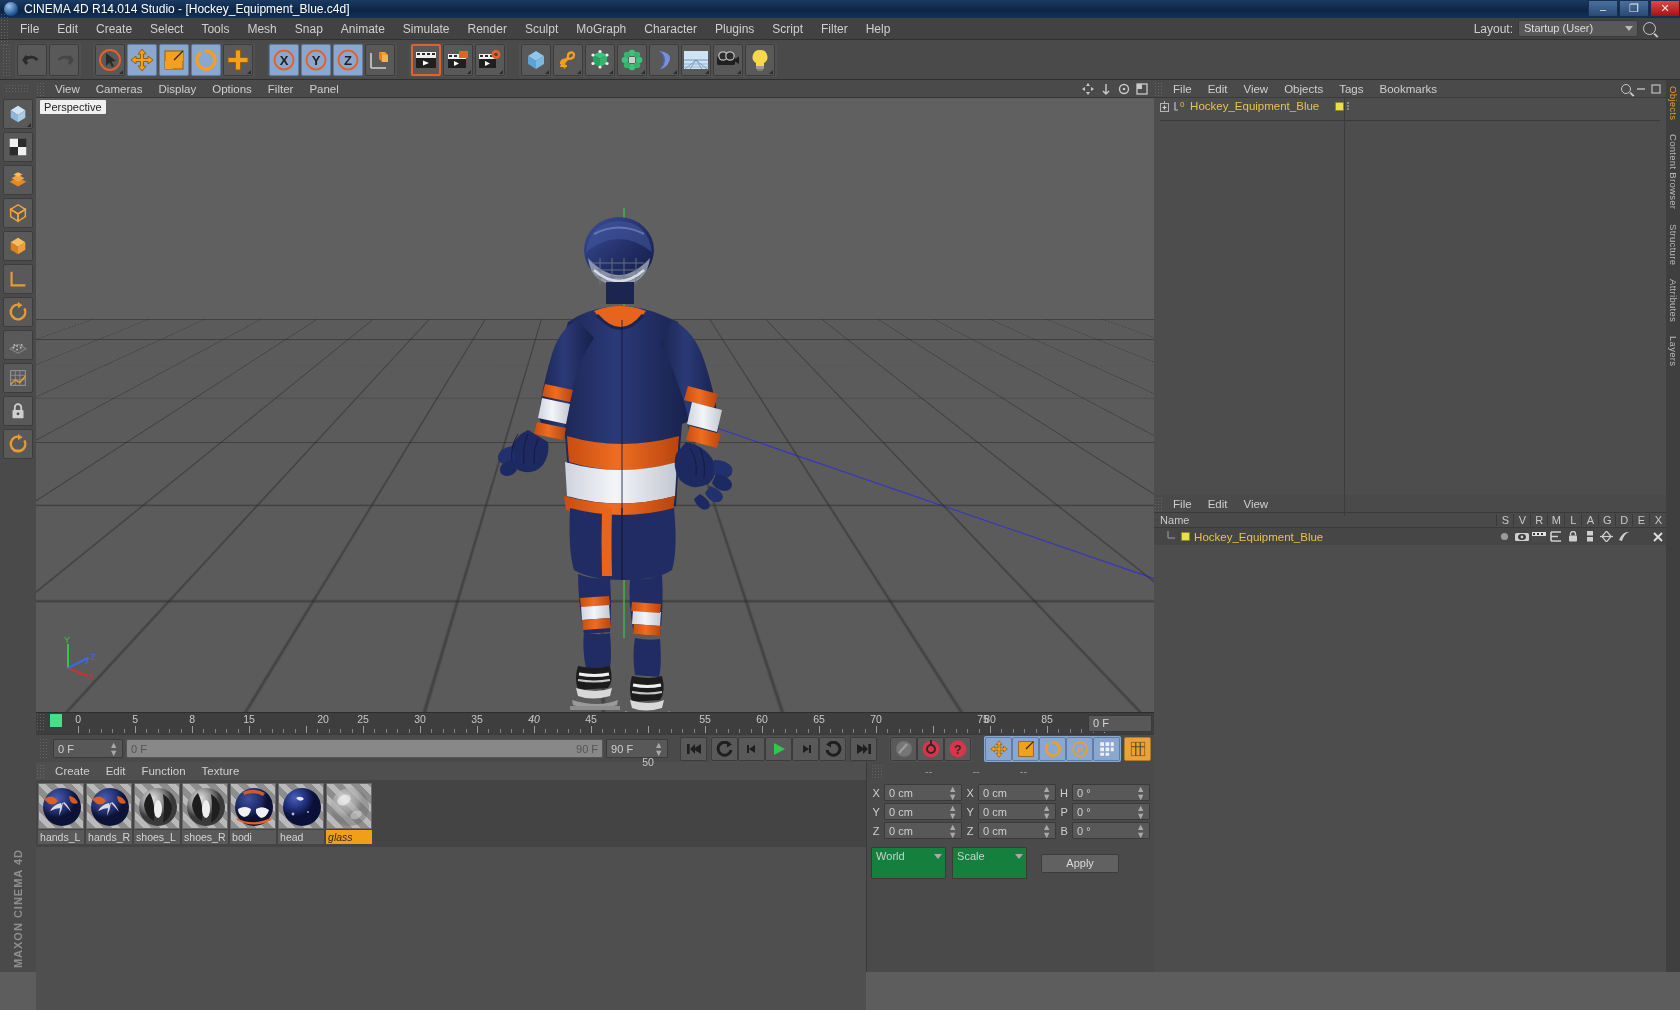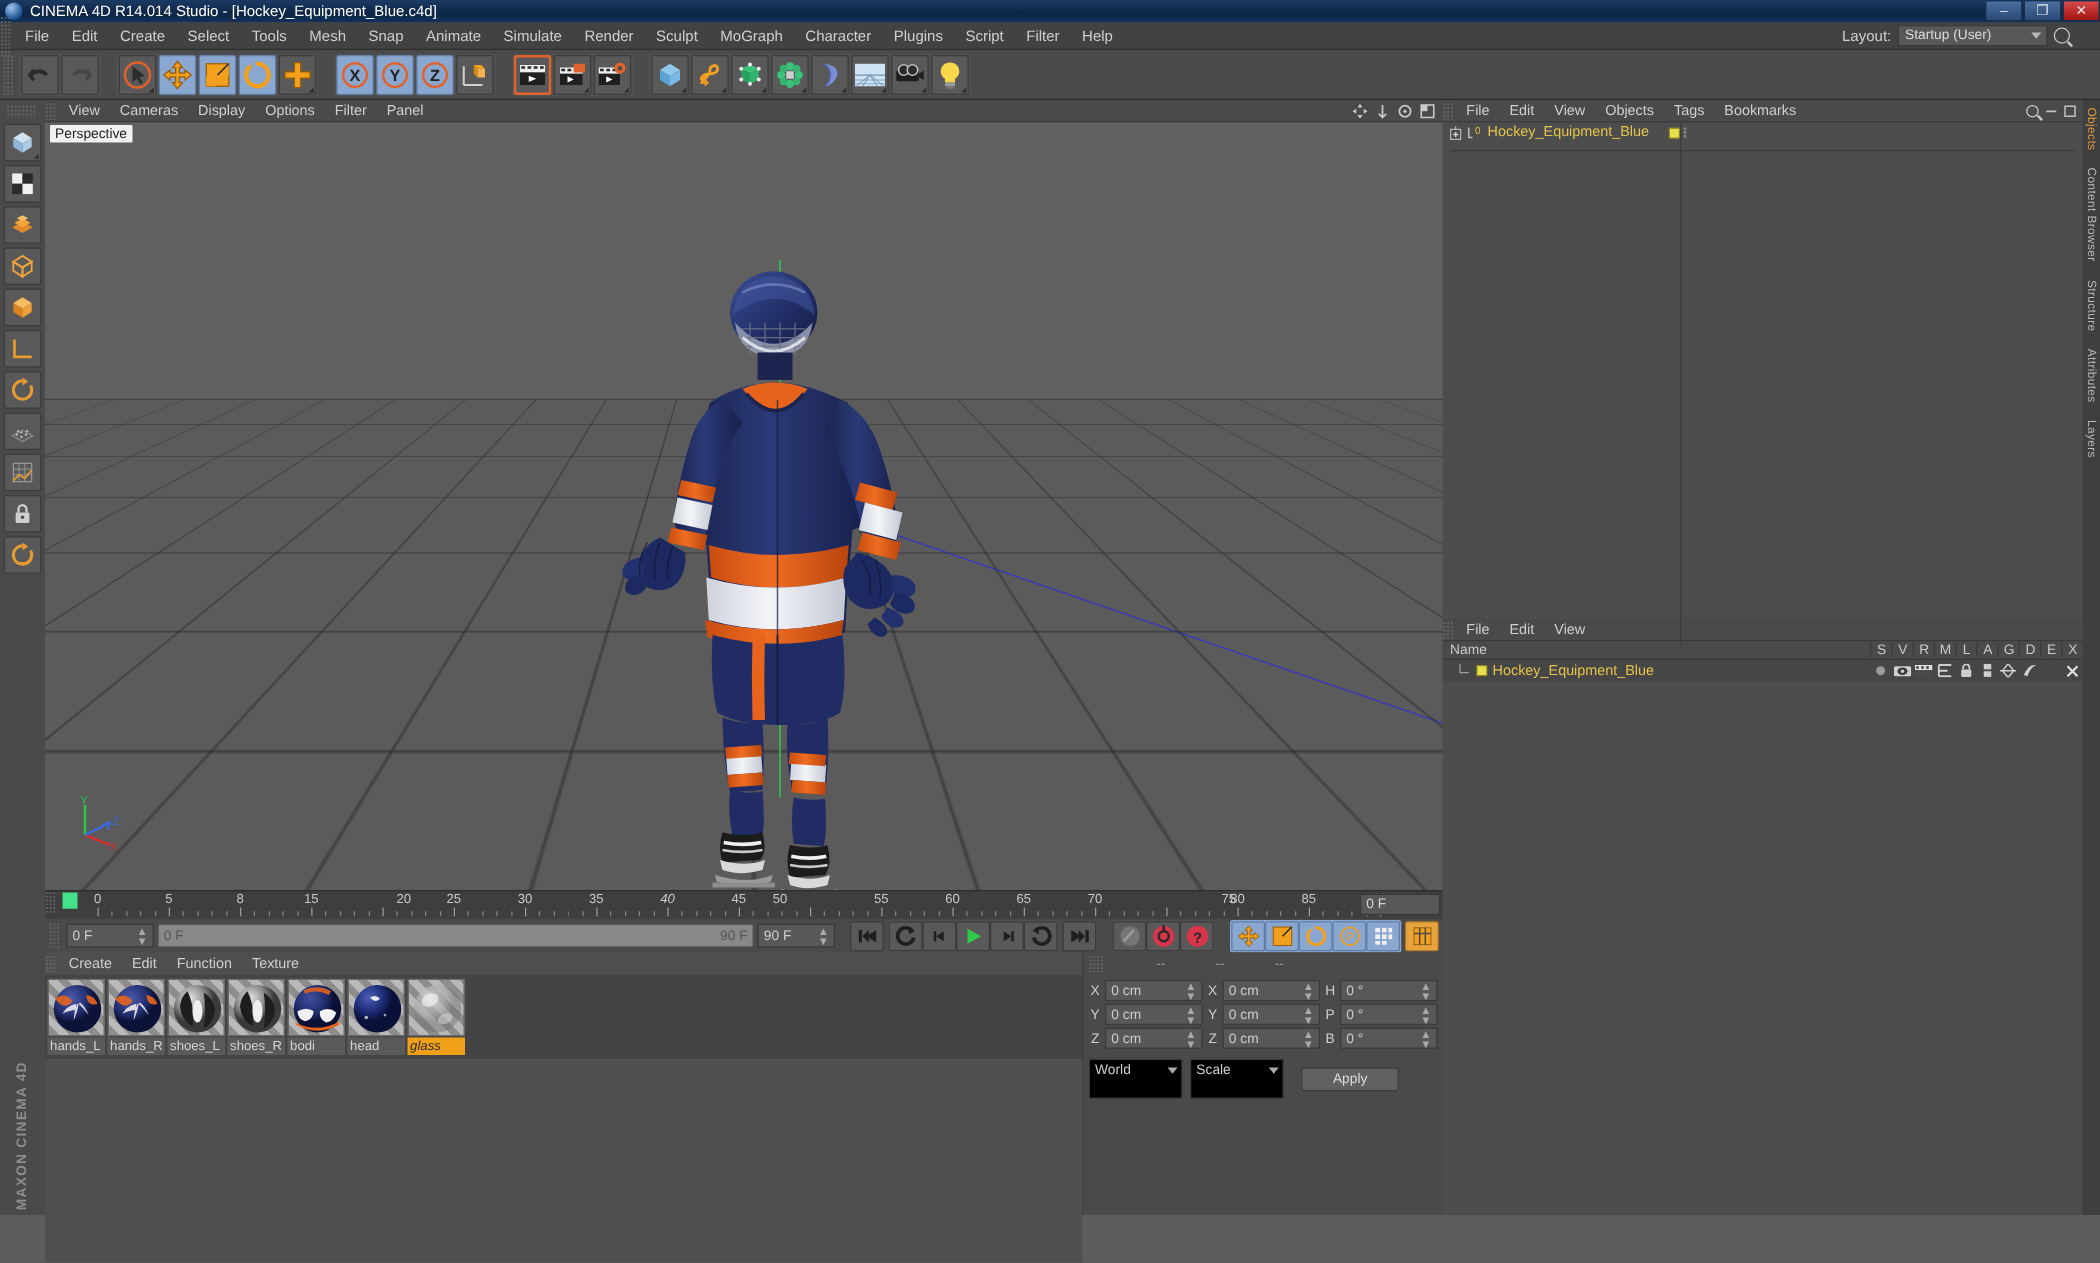--- a/index.html
+++ b/index.html
@@ -113,21 +113,21 @@
   .mat .nm.sel{background:#f0a018;color:#2b2b2b;font-style:italic;}
   #matbody{background:#4f4f4f;height:100%;}
 
   #coordmgr{flex:1;background:#4a4a4a;}
   #coord-head{height:18px;display:flex;align-items:center;gap:40px;padding-left:4px;color:#9d9d9d;font-size:11px;}
   #coord-grid{padding:4px 4px 0 4px;}
   .crow{display:flex;align-items:center;gap:3px;margin-bottom:2px;}
   .clab{width:10px;color:#cfcfcf;font-size:11px;text-align:center;}
   .cfield{width:78px;height:17px;}
   #coord-btns{display:flex;gap:6px;padding:6px 4px;align-items:center;}
-  .csel{width:75px;height:32px;background:#000000;border:1px solid #3a3a3a;color:#cfcfcf;font-size:11px;
+  .csel{width:75px;height:32px;background:#15803d;border:1px solid #3a3a3a;color:#cfcfcf;font-size:11px;
      padding-left:4px;line-height:16px;position:relative;border-radius:1px;}
   .csel .arw{position:absolute;right:3px;top:6px;border-left:4px solid transparent;border-right:4px solid transparent;border-top:5px solid #aaa;}
   #applybtn{width:78px;height:19px;background:#616161;border:1px solid #3c3c3c;border-radius:2px;
      color:#dcdcdc;font-size:11px;text-align:center;line-height:17px;margin-left:8px;}
 
   
   #rightcol{width:525px;background:#4a4a4a;display:flex;flex-direction:column;}
   .panel-menubar{height:18px;background:#4a4a4a;display:flex;align-items:center;border-bottom:1px solid #3a3a3a;}
   .panel-menubar .mi{padding:0 8px;font-size:11.5px;line-height:18px;color:#cfcfcf;}
   #objmgr{height:415px;background:#464646;position:relative;display:flex;flex-direction:column;}
@@ -720,21 +720,21 @@
           <div class="tl-tick" style="left: 493.4px; height: 4px; opacity: 0.75;"></div>
           <div class="tl-tick" style="left: 504.8px; height: 4px; opacity: 0.75;"></div>
           <div class="tl-tick" style="left: 516.2px; height: 4px; opacity: 0.75;"></div>
           <div class="tl-tick" style="left: 527.6px; height: 4px; opacity: 0.75;"></div>
           <div class="tl-num" style="left: 539px;">45</div>
           <div class="tl-tick" style="left: 539px; height: 7px;"></div>
           <div class="tl-tick" style="left: 550.4px; height: 4px; opacity: 0.75;"></div>
           <div class="tl-tick" style="left: 561.8px; height: 4px; opacity: 0.75;"></div>
           <div class="tl-tick" style="left: 573.2px; height: 4px; opacity: 0.75;"></div>
           <div class="tl-tick" style="left: 584.6px; height: 4px; opacity: 0.75;"></div>
-          <div class="tl-num" style="left: 572px;">50</div>
+          <div class="tl-num" style="left: 596px; margin-top: 43px;">50</div>
           <div class="tl-tick" style="left: 596px; height: 7px;"></div>
           <div class="tl-tick" style="left: 607.4px; height: 4px; opacity: 0.75;"></div>
           <div class="tl-tick" style="left: 618.8px; height: 4px; opacity: 0.75;"></div>
           <div class="tl-tick" style="left: 630.2px; height: 4px; opacity: 0.75;"></div>
           <div class="tl-tick" style="left: 641.6px; height: 4px; opacity: 0.75;"></div>
           <div class="tl-num" style="left: 653px;">55</div>
           <div class="tl-tick" style="left: 653px; height: 7px;"></div>
           <div class="tl-tick" style="left: 664.4px; height: 4px; opacity: 0.75;"></div>
           <div class="tl-tick" style="left: 675.8px; height: 4px; opacity: 0.75;"></div>
           <div class="tl-tick" style="left: 687.2px; height: 4px; opacity: 0.75;"></div>

